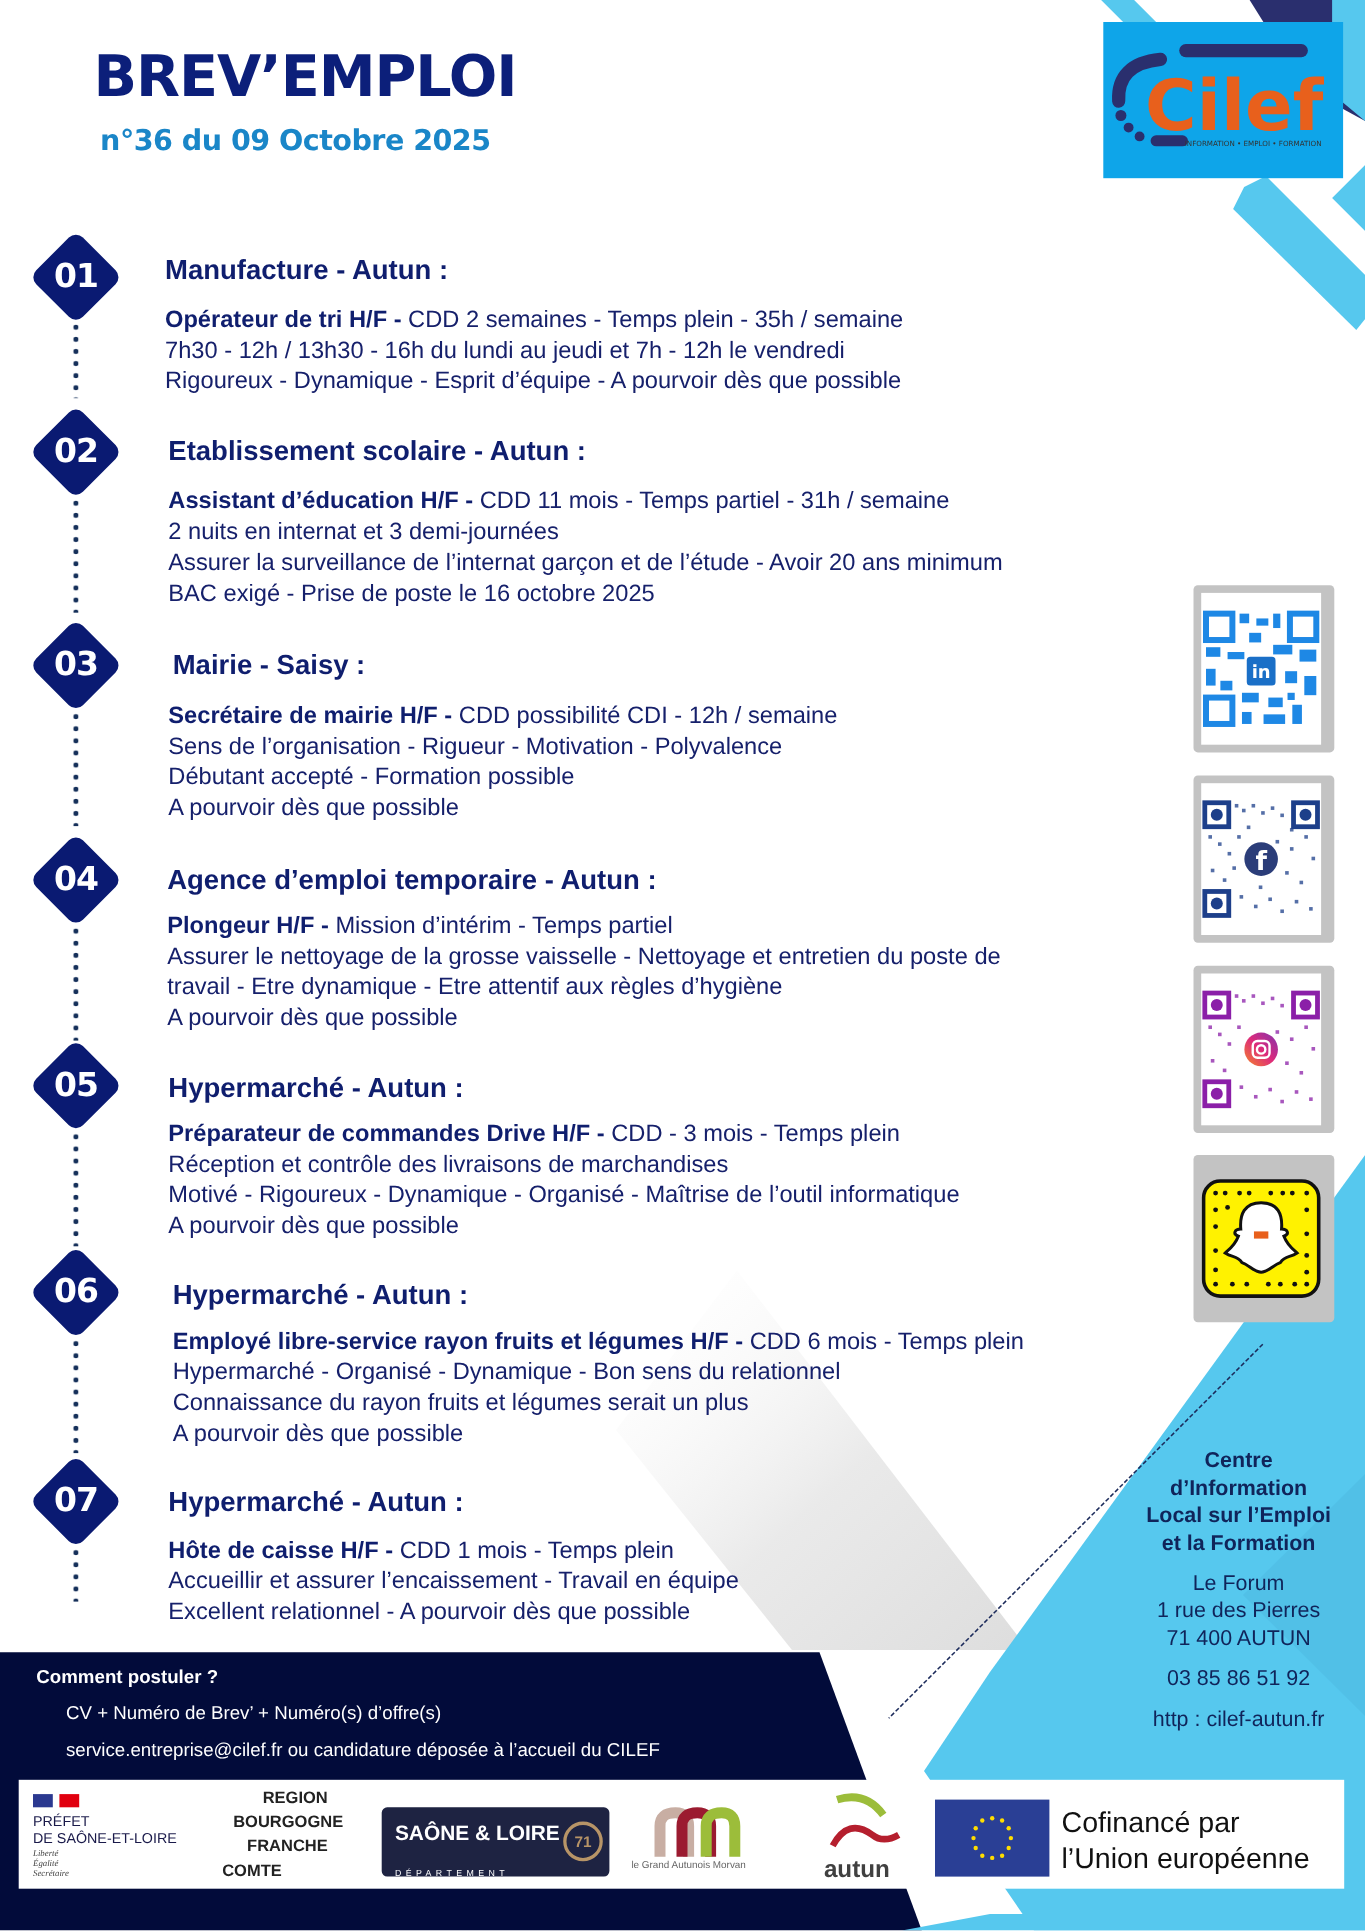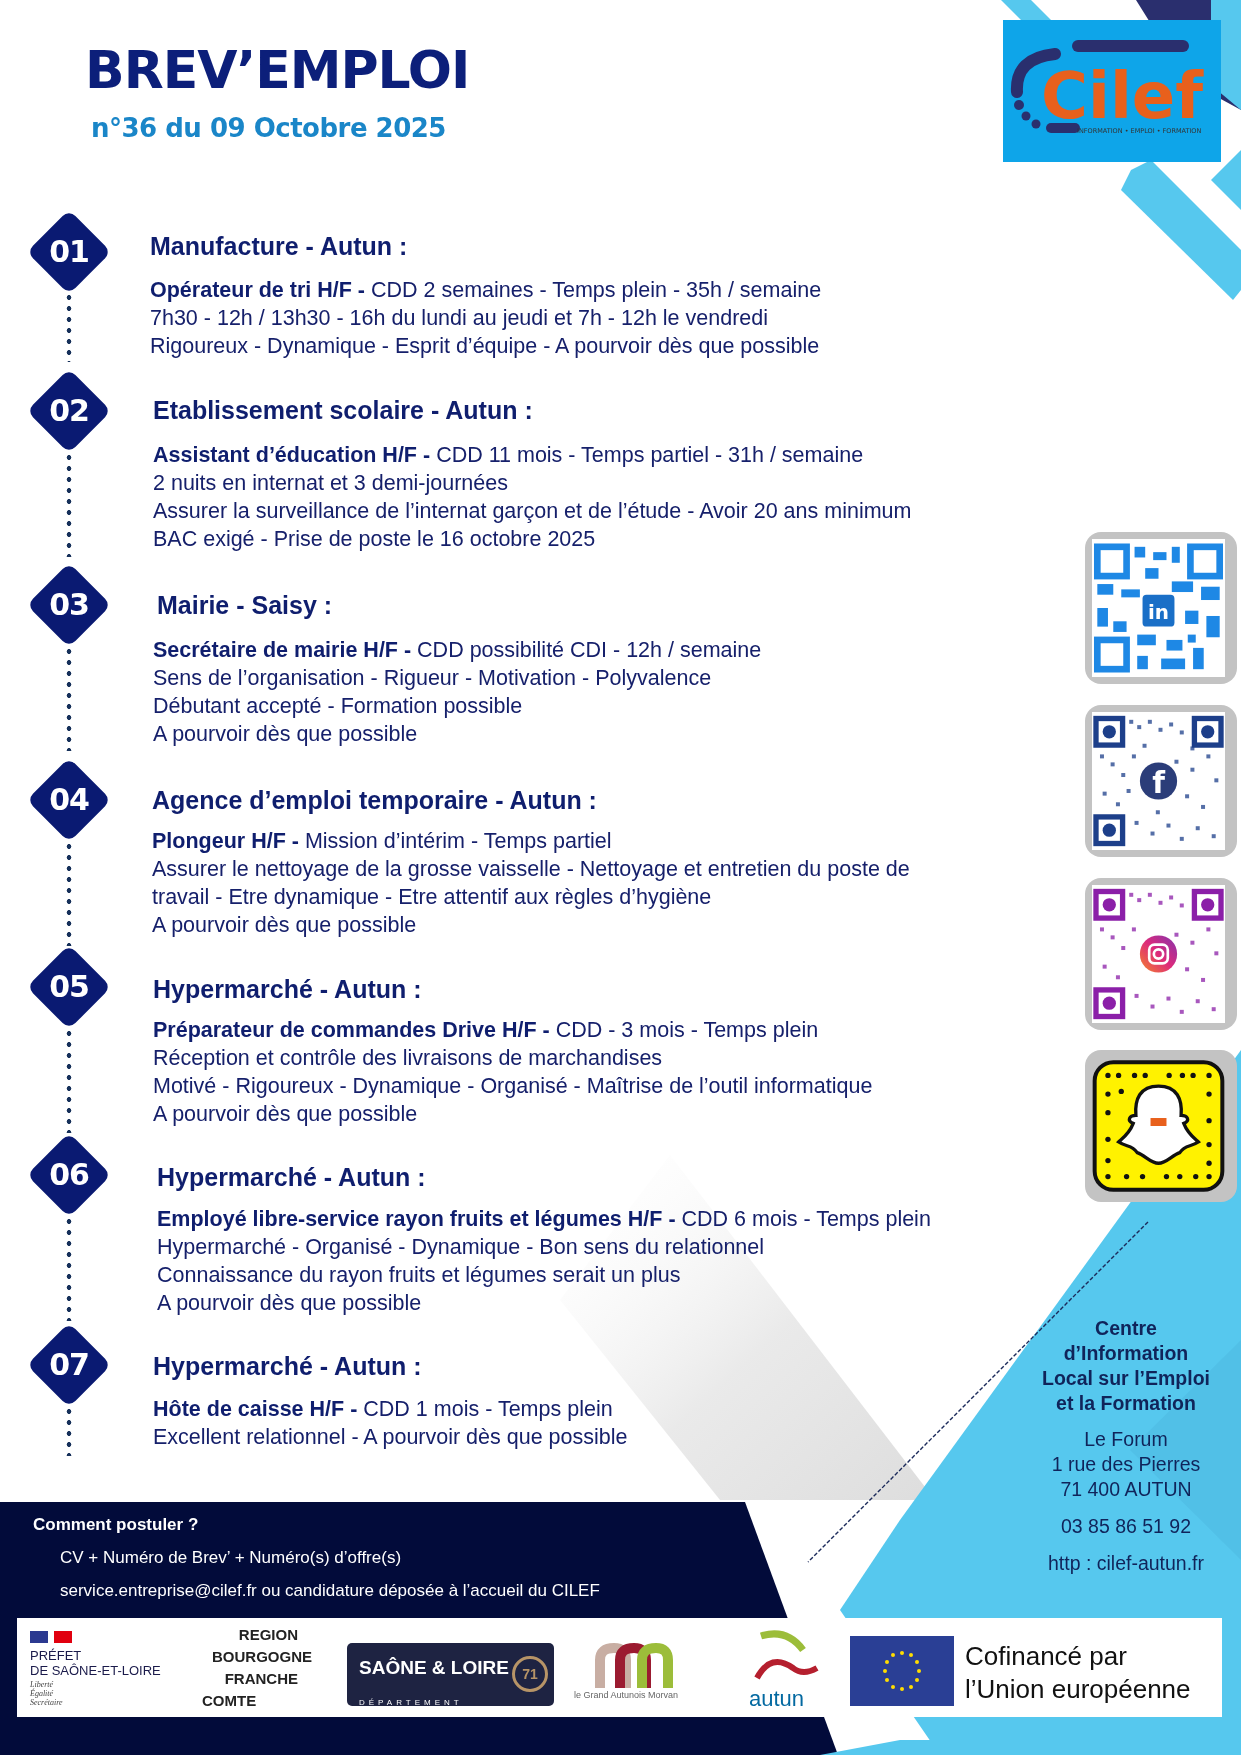--- a/index.html
+++ b/index.html
@@ -57,22 +57,22 @@
     white-space: nowrap;
   }
   .offer-body {
     position: absolute; font-size: 21.5px; line-height: 28px; color: #16206b;
     white-space: nowrap;
   }
   .offer-body .pos { font-weight: bold; color: #0f1e6e; }
 
   
   .qr {
-    position: absolute; left: 1085px; width: 152px; height: 152px;
-    background: #c3c3c3; border-radius: 16px; padding: 7px 12px 7px 7px;
+    position: absolute; left: 1085px; width: 128px; height: 152px;
+    background: #c3c3c3; border-radius: 4px; padding: 7px 12px 7px 7px;
   }
   .qr .inner { width: 100%; height: 100%; background: #fff; position: relative; overflow: hidden; }
   .qr svg { width: 100%; height: 100%; display: block; }
 
   
   .contact {
     position: absolute; left: 1015px; width: 222px; text-align: center; color: #10245a;
   }
   .contact .org { top: 0; font-weight: bold; font-size: 19.5px; line-height: 25px; }
   .contact .line { font-size: 19.5px; line-height: 25px; }
@@ -213,20 +213,21 @@
 </div>
 
 <div class="diamond" style="top:1323px">
   <div class="shape"></div>
     <div class="num">07</div>
 </div>
 <div class="dots" style="top:1406px;height:50px"></div>
 <div class="offer-title" style="left:153px;top:1352px">Hypermarché - Autun :</div>
 <div class="offer-body" style="left:153px;top:1395px">
   <div><span class="pos">Hôte de caisse H/F - </span><span>CDD 1 mois - Temps plein</span></div>
+  <div>Accueillir et assurer l’encaissement - Travail en équipe</div>
   <div>Excellent relationnel - A pourvoir dès que possible</div>
 </div>
 
 <div class="qr" style="top:532px">
   <div class="inner">
     <svg viewBox="0 0 100 100">
       <rect x="4" y="4" width="22" height="22" fill="none" stroke="#1e88e5" stroke-width="5"></rect>
       <rect x="74" y="4" width="22" height="22" fill="none" stroke="#1e88e5" stroke-width="5"></rect>
       <rect x="4" y="74" width="22" height="22" fill="none" stroke="#1e88e5" stroke-width="5"></rect>
       <g fill="#1e88e5">
@@ -442,21 +443,21 @@
       <path d="M72 70 V42 Q72 30 86 30 Q98 30 98 42 V70" stroke="#9cbd3a" stroke-width="10" fill="none"></path>
     </svg>
     <div style="position:absolute;left:4px;top:72px;font-size:9px;color:#666;white-space:nowrap;">le Grand Autunois Morvan</div>
   </div>
 
   <div class="partner" style="left:730px;width:80px">
     <svg viewBox="0 0 80 99" style="width:80px;height:99px">
       <path d="M14 18 Q40 10 56 32" stroke="#9cbd3a" stroke-width="7" fill="none"></path>
       <path d="M10 60 Q24 34 46 50 Q56 58 70 50" stroke="#b51f2e" stroke-width="6" fill="none"></path>
     </svg>
-    <div style="position:absolute;left:2px;top:68px;font-size:22px;color:#0369a1;">autun</div>
+    <div style="position:absolute;left:2px;top:68px;font-size:22px;color:#404040;font-weight:bold;">autun</div>
   </div>
 
   <div class="partner" style="left:833px;top:18px;height:70px;width:104px;background:#2a3f95;">
     <svg viewBox="0 0 104 70" style="width:104px;height:70px">
       <g fill="#ffdd00">
         <circle cx="52" cy="17" r="2"></circle>
           <circle cx="61" cy="19" r="2"></circle>
           <circle cx="67" cy="26" r="2"></circle>
           <circle cx="69" cy="35" r="2"></circle>
         <circle cx="67" cy="44" r="2"></circle>

